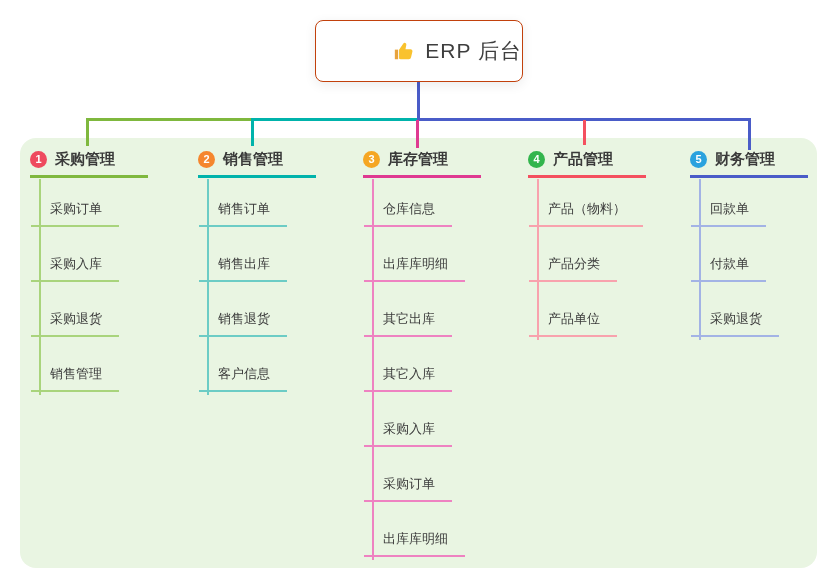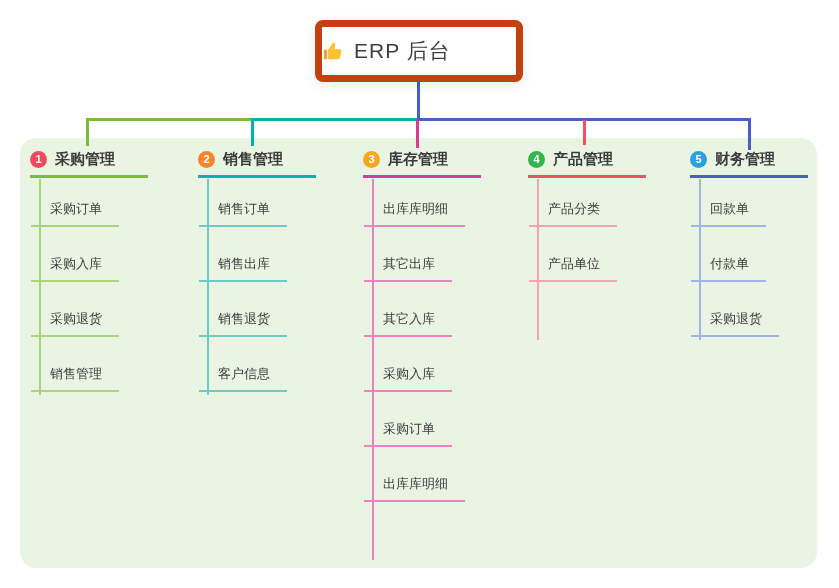--- a/index.html
+++ b/index.html
@@ -10,24 +10,24 @@
     position: relative;
     overflow: hidden;
   }
   .stage { position: absolute; inset: 0; }
 
   
   .root-card {
     position: absolute;
     left: 315px; top: 20px; width: 208px; height: 62px;
     background: #ffffff;
-    border: 7px solid #c2410c;
+    border: 1px solid #c2410c;
     border-radius: 8px;
     box-shadow: 0 3px 12px rgba(0,0,0,0.08);
-    display: flex; align-items: center; justify-content: flex-start; gap: 10px;
+    display: flex; align-items: center; justify-content: flex-end; gap: 10px;
     z-index: 3;
   }
   .root-label { font-size: 21px; color: #3e3e3e; letter-spacing: 1px; }
   .thumb-icon { width: 22px; height: 22px; display: inline-block; }
 
   
   .connector { position: absolute; background: #4a5cc8; z-index: 1; }
   .v-line { width: 3px; }
   .h-line { height: 3px; top: 118px; }
 
@@ -142,20 +142,23 @@
   </div>
 
   <div class="branch" style="left: 363px; --line: #df3a91; --tint: #ee82c1; --badge: #f5a623;">
     <div class="btitle">
       <span class="badge">3</span>
       <span class="btext">库存管理</span>
     </div>
     <div class="trunk" style="height: 381px;"></div>
     <div class="items">
       <div class="item">
+          <span class="ilabel">仓库信息</span>
+        </div>
+      <div class="item">
           <span class="ilabel">出库库明细</span>
         </div>
       <div class="item">
           <span class="ilabel">其它出库</span>
         </div>
       <div class="item">
           <span class="ilabel">其它入库</span>
         </div>
       <div class="item">
           <span class="ilabel">采购入库</span>
@@ -170,20 +173,23 @@
   </div>
 
   <div class="branch" style="left: 528px; --line: #f4505f; --tint: #f8a2ad; --badge: #33b54d;">
     <div class="btitle">
       <span class="badge">4</span>
       <span class="btext">产品管理</span>
     </div>
     <div class="trunk" style="height: 161px;"></div>
     <div class="items">
       <div class="item">
+          <span class="ilabel">产品（物料）</span>
+        </div>
+      <div class="item">
           <span class="ilabel">产品分类</span>
         </div>
       <div class="item">
           <span class="ilabel">产品单位</span>
         </div>
     </div>
   </div>
 
   <div class="branch" style="left: 690px; --line: #4a5cc8; --tint: #a3b3e5; --badge: #2aa2de;">
     <div class="btitle">

